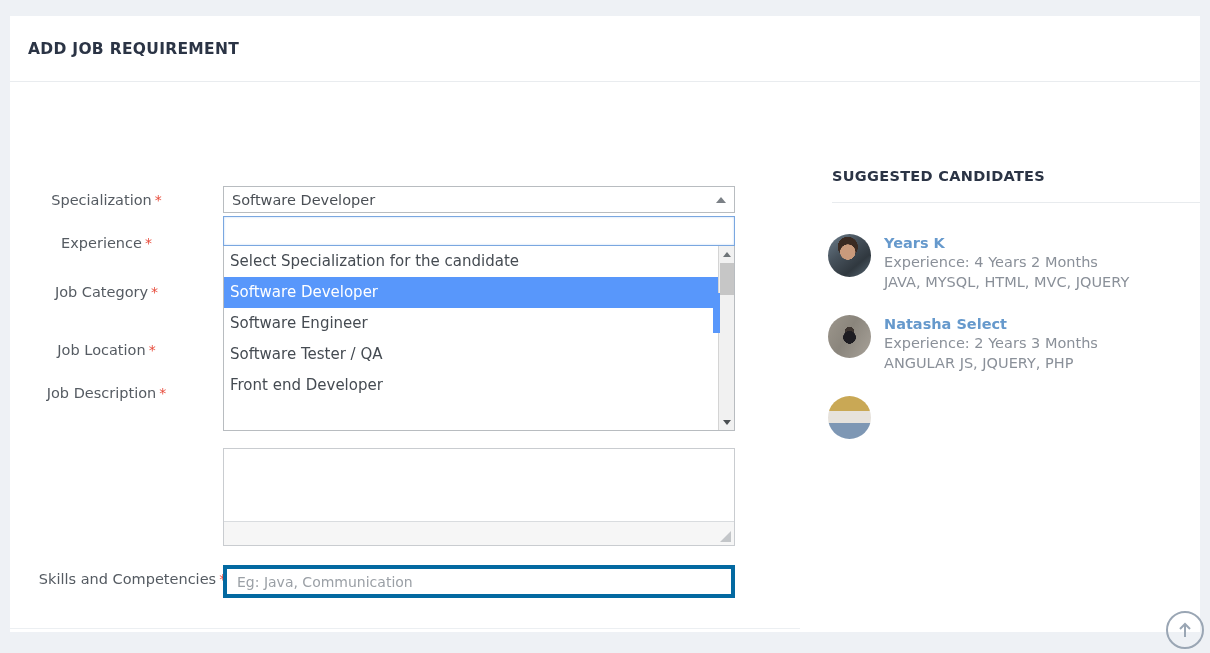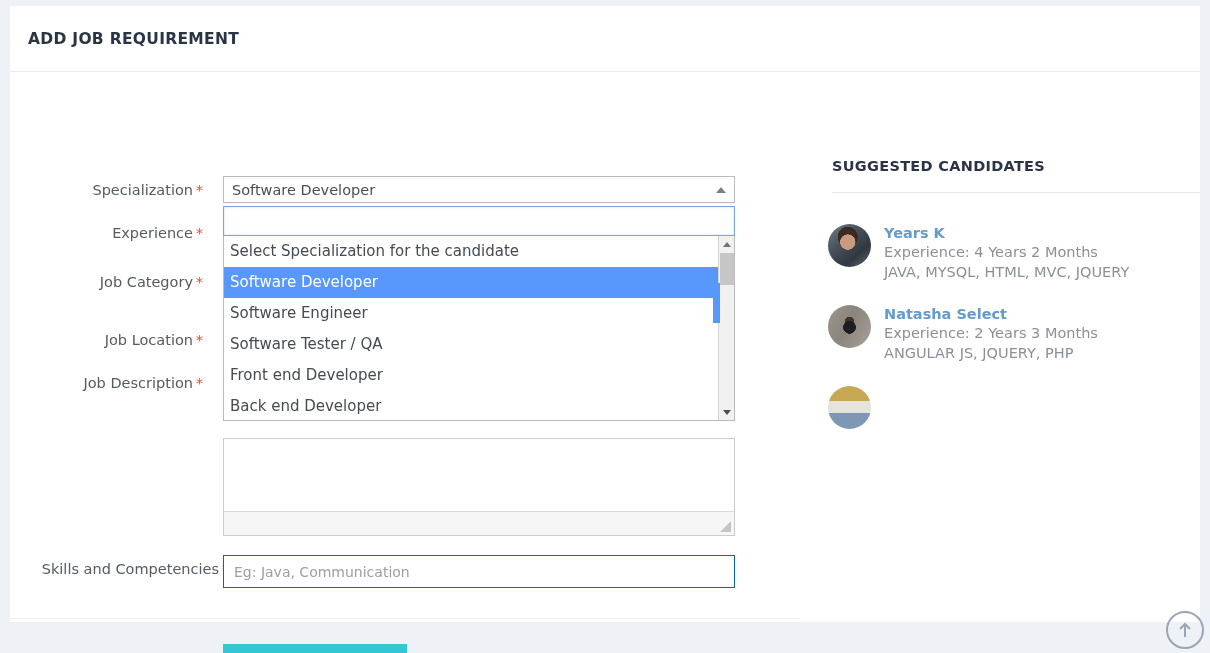--- a/index.html
+++ b/index.html
@@ -7,21 +7,21 @@
   body {
     width:1210px; height:653px;
     background:#eef1f5;
     font-family:"DejaVu Sans","Liberation Sans",sans-serif;
     overflow:hidden;
     position:relative;
   }
 
   
   .card {
-    position:absolute; left:10px; top:6px;
+    position:absolute; left:10px; top:16px;
     width:1190px; height:616px;
     background:#ffffff;
   }
   .card-header {
     height:66px;
     border-bottom:1px solid #e9ecef;
     display:flex; align-items:center;
     padding-left:18px;
   }
   .card-title {
@@ -30,21 +30,21 @@
   }
 
   .card-body { position:relative; height:550px; }
 
   
   .form-col {
     position:absolute; left:0; top:0; width:790px; height:100%;
   }
   .frow { position:absolute; display:flex; align-items:flex-start; }
   .flabel {
-    width:205px; text-align:right; padding-right:12px;
+    width:205px; text-align:center; padding-right:12px;
     font-size:14.5px; color:#555b62; line-height:20px;
     padding-top:2px;
   }
   .req { color:#e74c3c; margin-left:3px; font-size:14px; }
 
   
   .lbl-spec { top:106px; left:0; }
   .lbl-exp  { top:149px; left:0; }
   .lbl-cat  { top:198px; left:0; }
   .lbl-loc  { top:256px; left:0; }
@@ -131,21 +131,21 @@
     background:#f6f6f6; border-top:1px solid #d9dcdf;
   }
   .resize-grip {
     position:absolute; right:3px; bottom:3px; width:11px; height:11px;
   }
 
   
   .skills-input {
     position:absolute; left:213px; top:483px;
     width:512px; height:33px;
-    border:1px solid #0369a1; background:#fff;
+    border:4px solid #0369a1; background:#fff;
     font-size:14px; color:#333; padding:0 10px;
     outline:none;
     font-family:"DejaVu Sans","Liberation Sans",sans-serif;
   }
   .skills-input::placeholder { color:#9ba0a6; }
 
   
   .post-divider {
     position:absolute; left:0; top:546px; width:790px; height:1px;
     background:#eceff2;
@@ -272,21 +272,20 @@
           <span class="caret-up"></span>
         </div>
         <input class="select-search" type="text" value="" style="">
 
         <div class="option-list">
           <div class="option">Select Specialization for the candidate</div>
           <div class="option selected">Software Developer</div>
           <div class="option">Software Engineer</div>
           <div class="option">Software Tester / QA</div>
           <div class="option">Front end Developer</div>
-          <div class="option">Back end Developer</div>
 
           <div class="ol-scroll">
             <div class="ol-arrow up">
                 <span class="tri-up"></span>
               </div>
             <div class="ol-thumb"></div>
             <div class="ol-arrow down">
                 <span class="tri-down"></span>
               </div>
             <div class="ol-blue-mark"></div>

